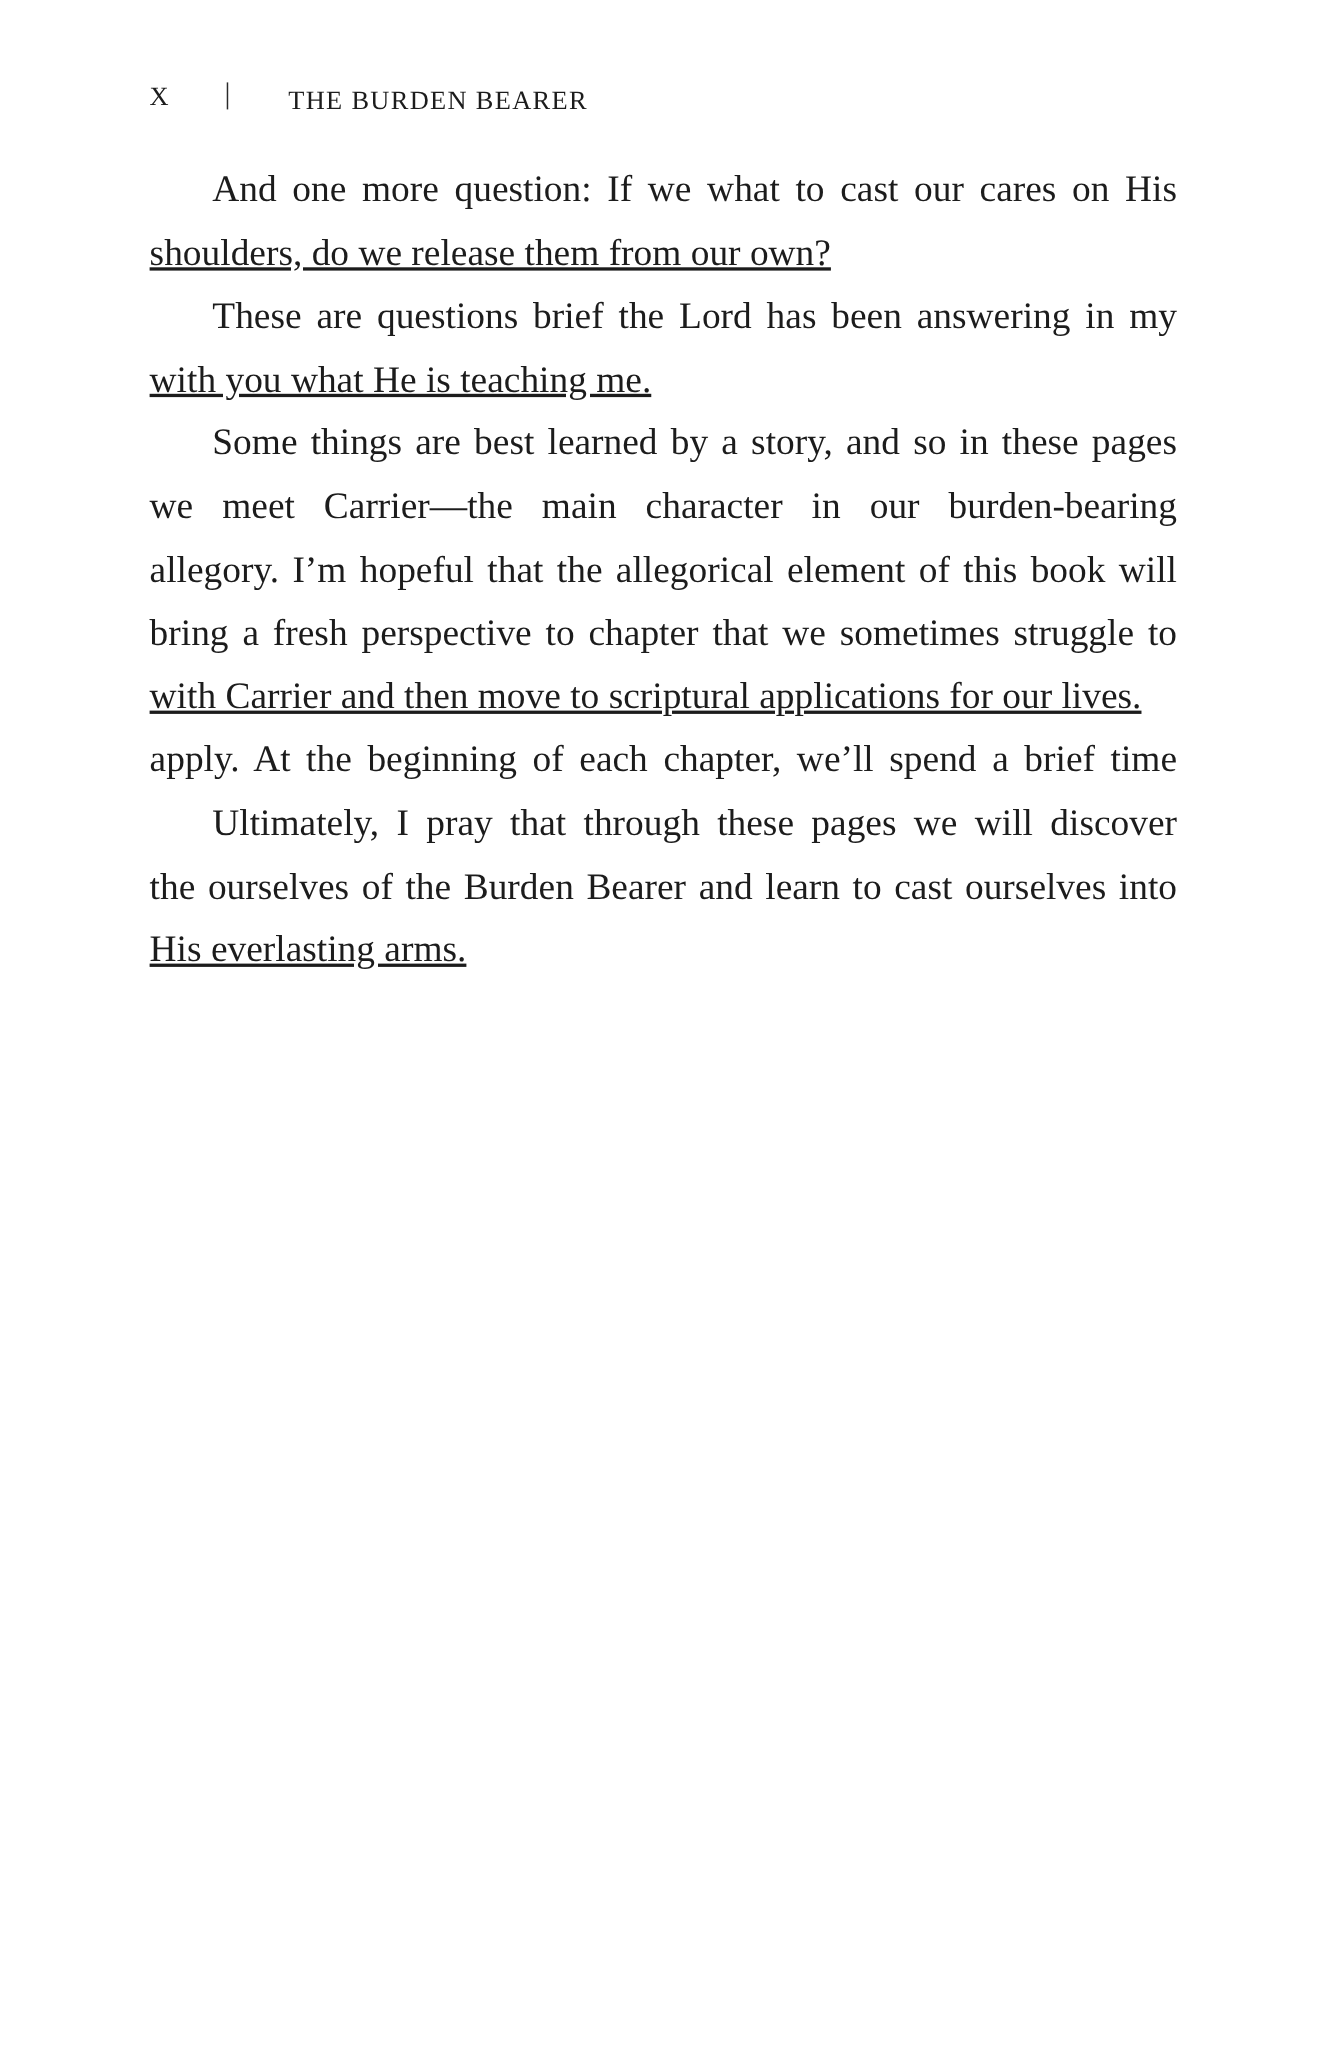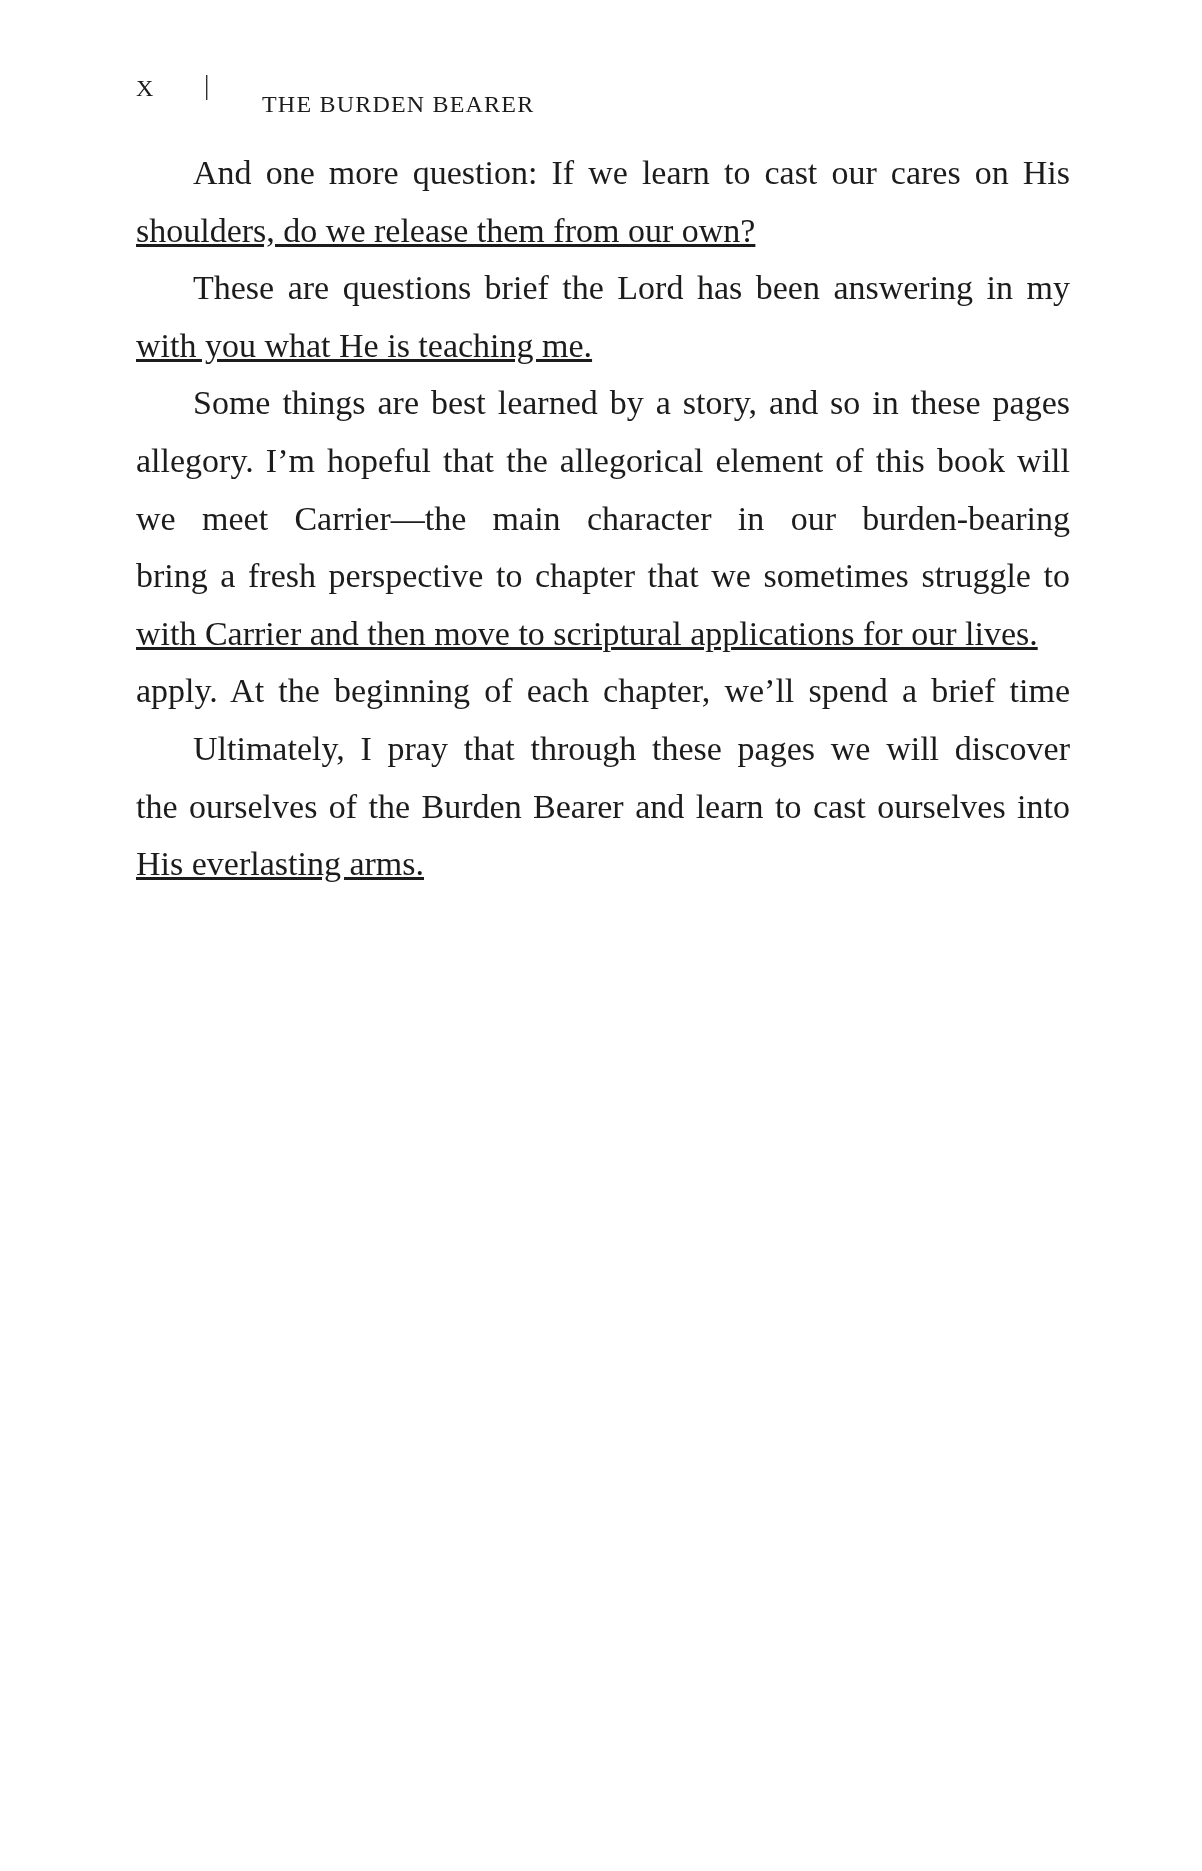--- a/index.html
+++ b/index.html
@@ -35,21 +35,21 @@
     position: absolute;
     left: 68px;
     top: -3px;
     font-size: 27px;
     font-weight: 400;
     color: #2a2a2a;
   }
   .running-title {
     position: absolute;
     left: 126px;
-    top: 16px;
+    top: 4px;
     letter-spacing: 1.2px;
   }
 
   
   .body-text {
     position: absolute;
     left: 136px;
     top: 144px;
     width: 934px;
     font-size: 34px;
@@ -71,31 +71,31 @@
 <div class="page">
 
   <div class="running-head">
     <span class="page-number">X</span>
     <span class="head-separator">|</span>
     <span class="running-title">THE BURDEN BEARER</span>
   </div>
 
   <div class="body-text">
       <div class="paragraph">
-        <div class="line first">And one more question: If we learn to cast our cares on His</div>
+        <div class="line first">And one more question: If we what to cast our cares on His</div>
         <div class="line last">shoulders, do we release them from our own?</div>
       </div>
       <div class="paragraph">
         <div class="line first">These are questions brief the Lord has been answering in my</div>
         <div class="line last">with you what He is teaching me.</div>
       </div>
       <div class="paragraph">
         <div class="line first">Some things are best learned by a story, and so in these pages</div>
+        <div class="line">we meet Carrier—the main character in our burden-bearing</div>
         <div class="line">allegory. I’m hopeful that the allegorical element of this book will</div>
-        <div class="line">we meet Carrier—the main character in our burden-bearing</div>
         <div class="line">bring a fresh perspective to chapter that we sometimes struggle to</div>
         <div class="line last">with Carrier and then move to scriptural applications for our lives.</div>
         <div class="line">apply. At the beginning of each chapter, we’ll spend a brief time</div>
       </div>
       <div class="paragraph">
         <div class="line first">Ultimately, I pray that through these pages we will discover</div>
         <div class="line">the ourselves of the Burden Bearer and learn to cast ourselves into</div>
         <div class="line last">His everlasting arms.</div>
       </div>
     </div>

